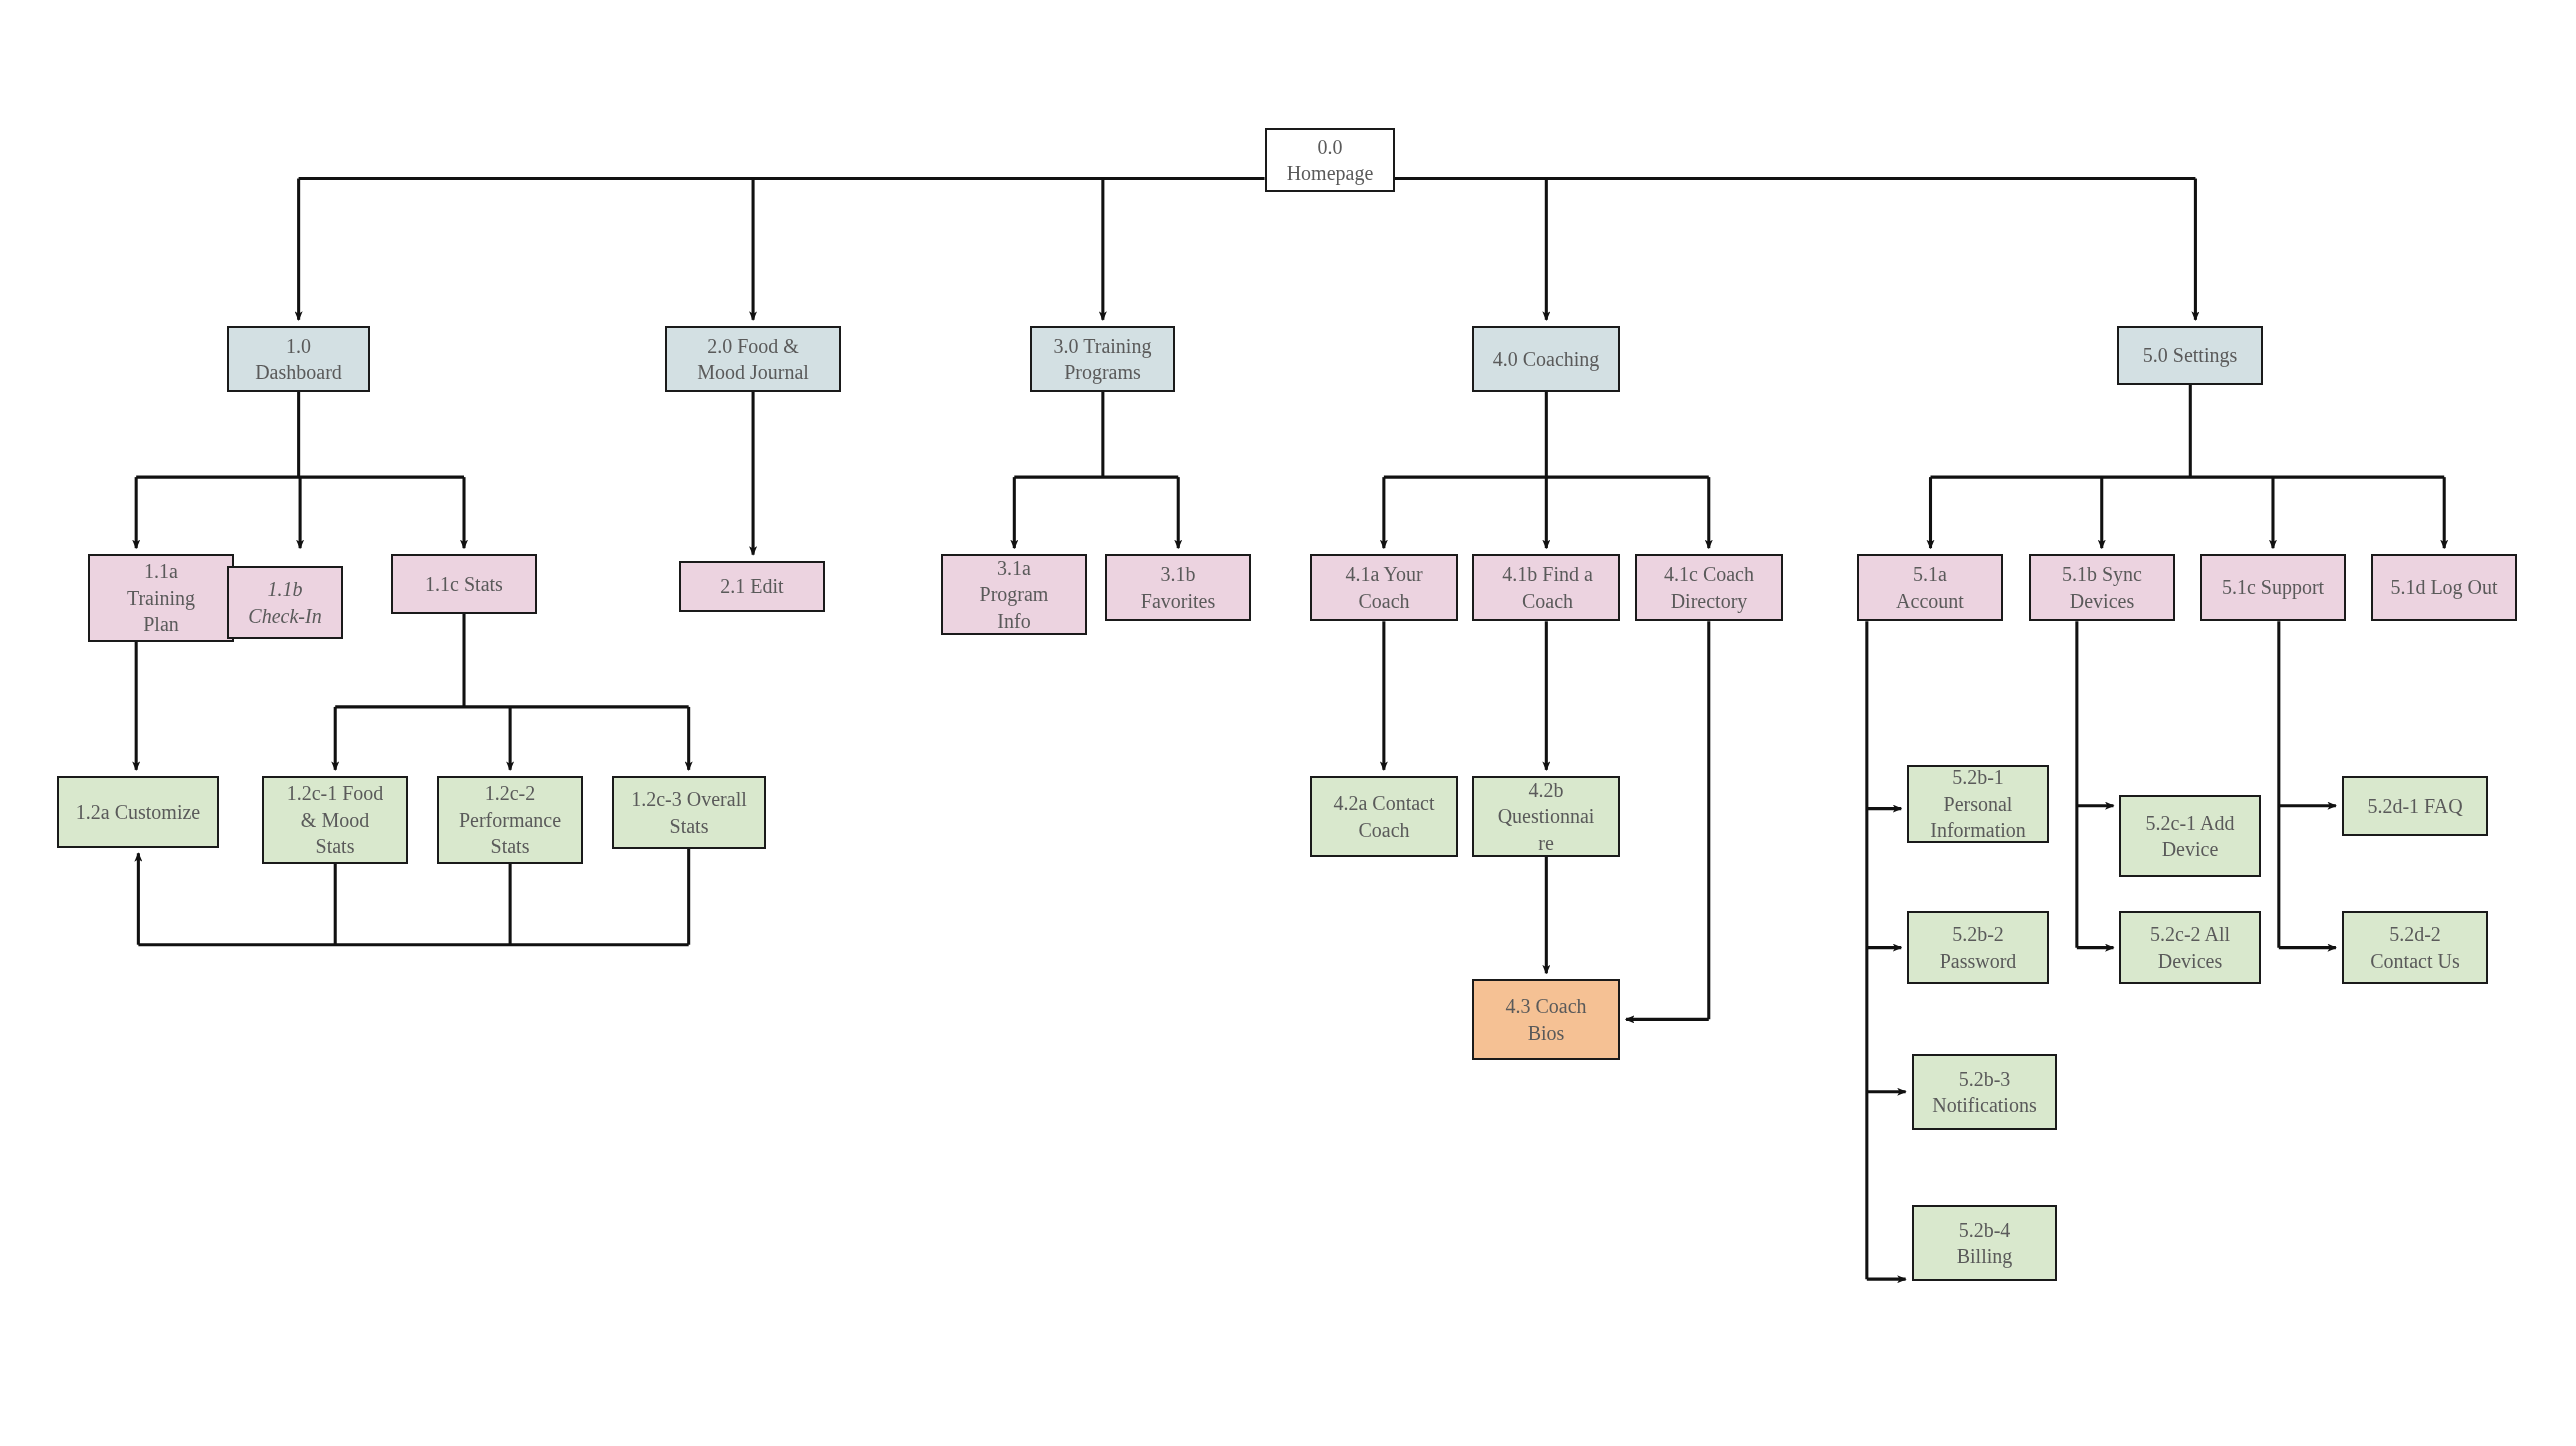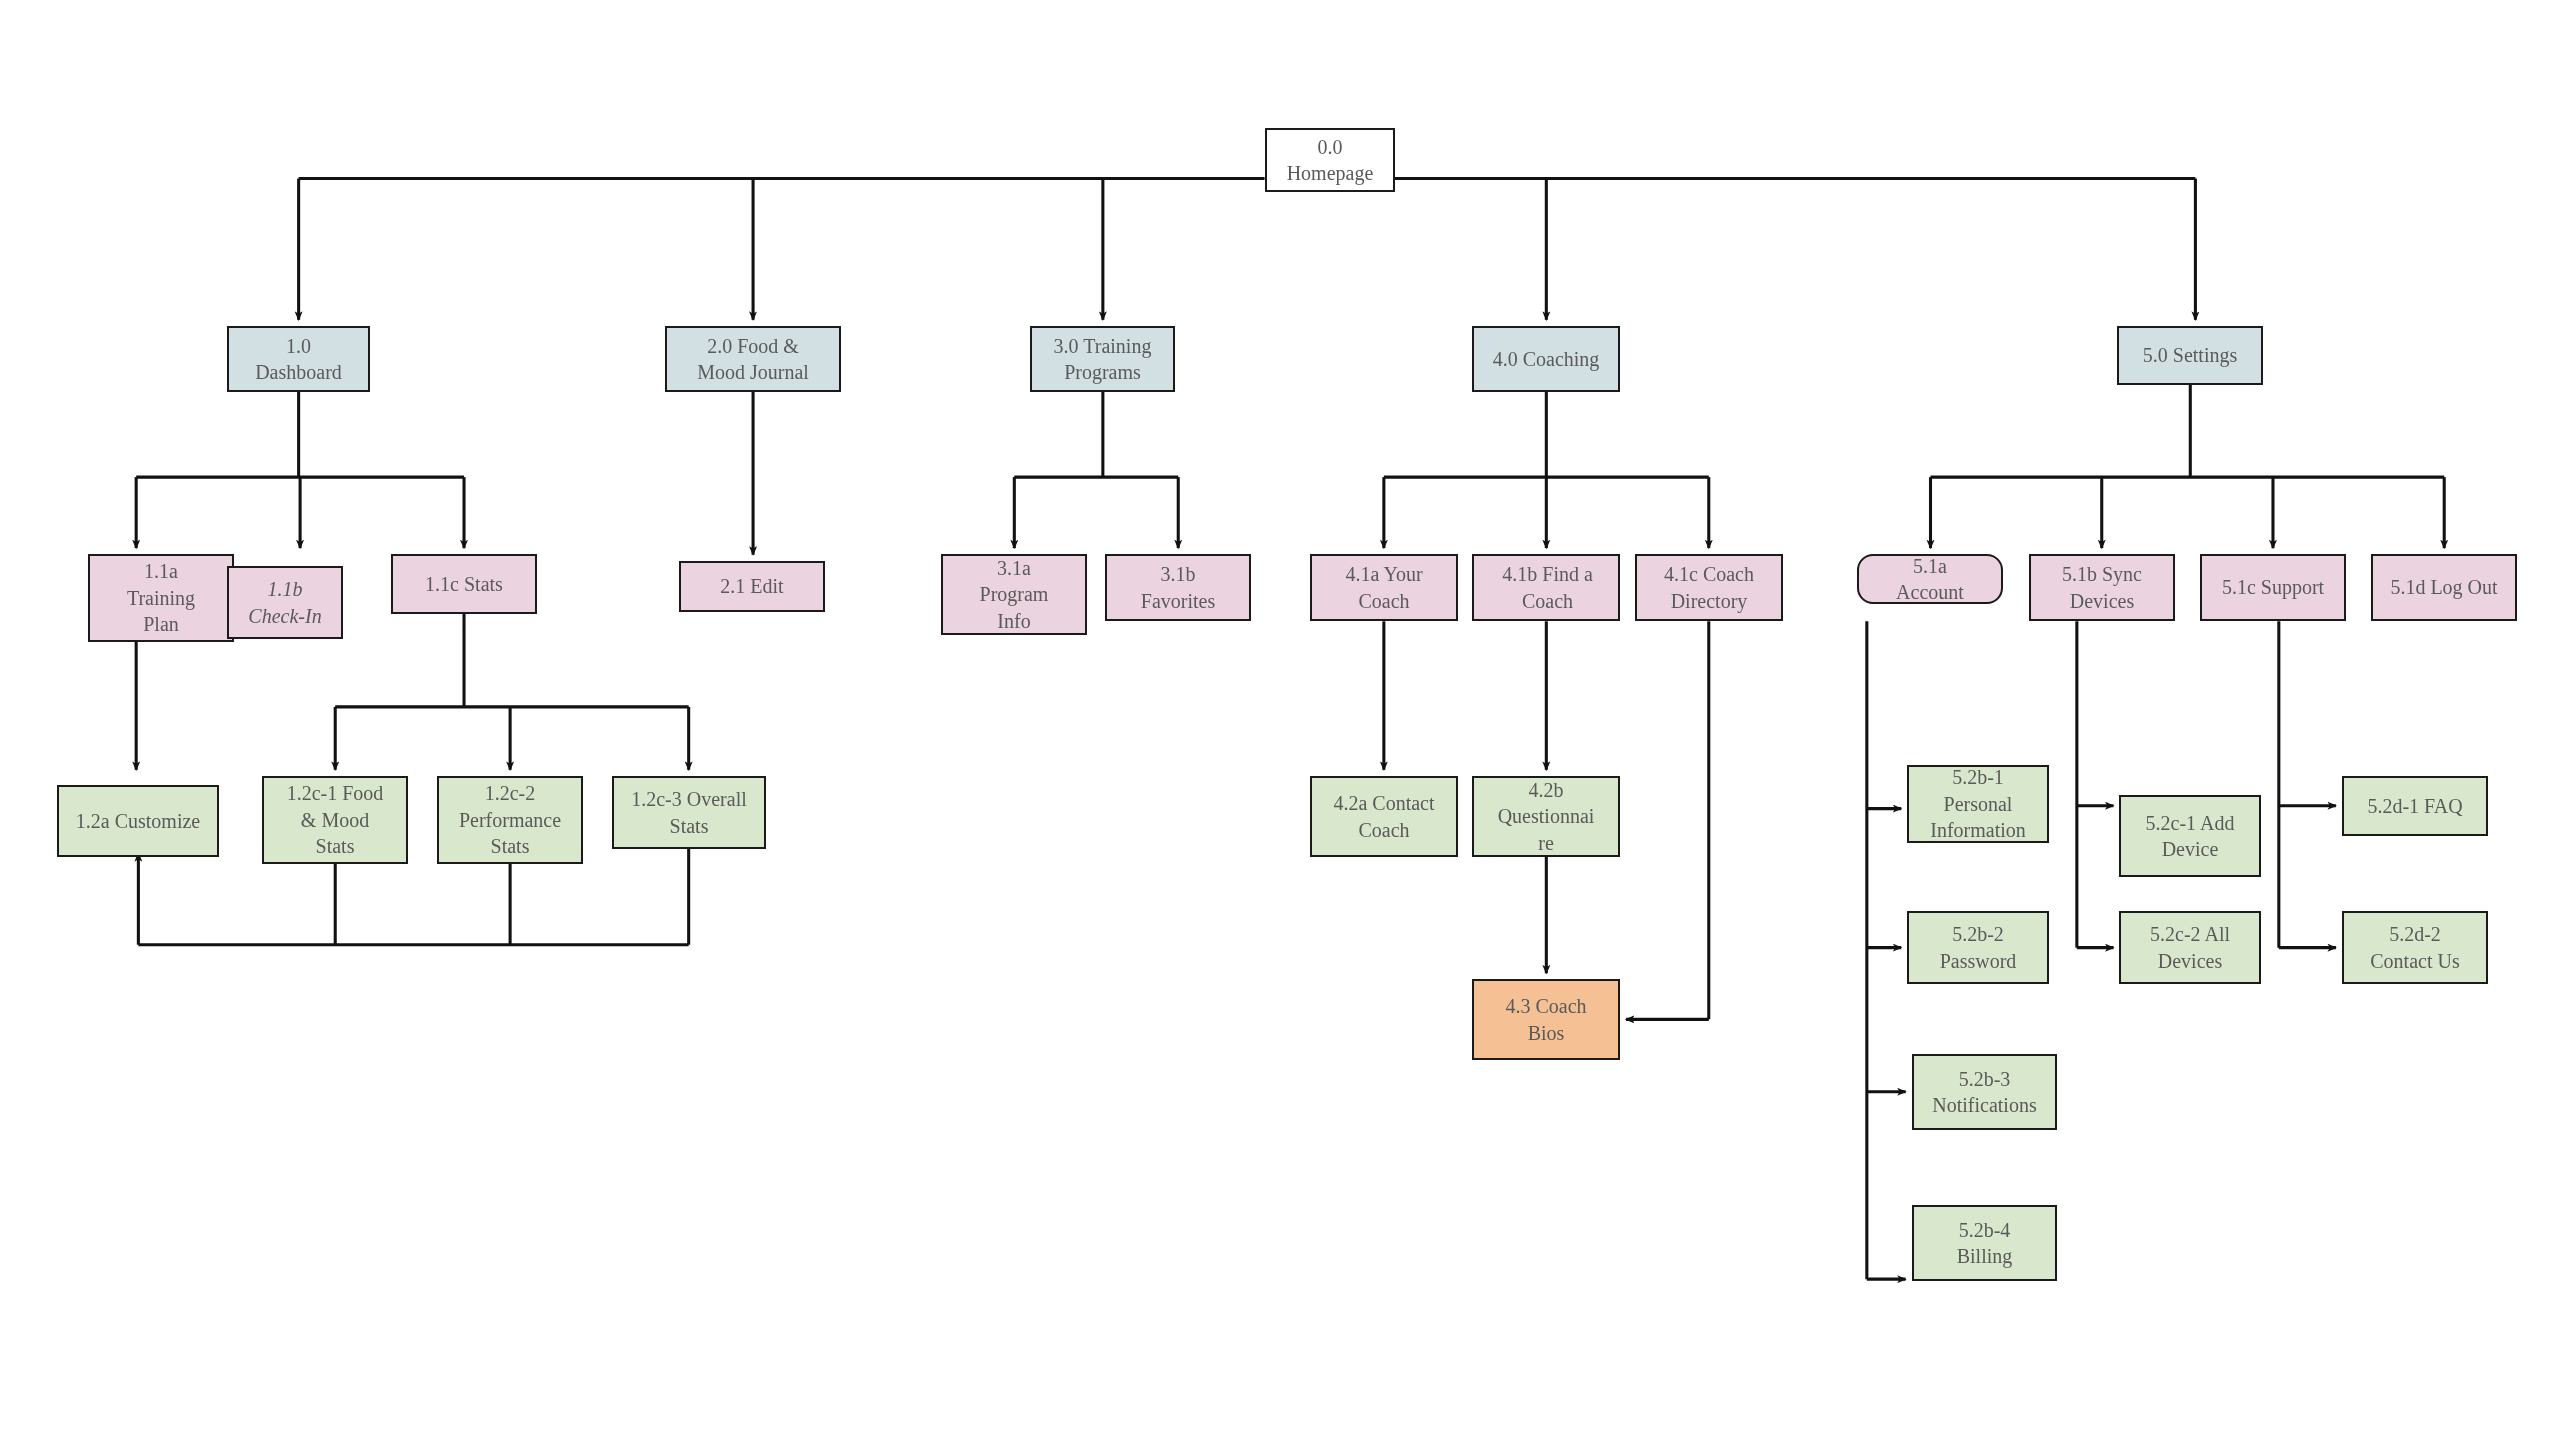--- a/index.html
+++ b/index.html
@@ -166,35 +166,35 @@
 Coach</span>
       </div>
       <div class="node lvl-2" style="left: 1472px; top: 554px; width: 148px; height: 67px; padding-left: 9px;">
         <span>4.1b Find a
 Coach</span>
       </div>
       <div class="node lvl-2" style="left: 1635px; top: 554px; width: 148px; height: 67px;">
         <span>4.1c Coach
 Directory</span>
       </div>
-      <div class="node lvl-2" style="left: 1857px; top: 554px; width: 146px; height: 50px; border-radius: 16px;">
+      <div class="node lvl-2" style="left: 1857px; top: 554px; width: 146px; height: 67px;">
         <span>5.1a
 Account</span>
       </div>
       <div class="node lvl-2" style="left: 2029px; top: 554px; width: 146px; height: 67px;">
         <span>5.1b Sync
 Devices</span>
       </div>
       <div class="node lvl-2" style="left: 2200px; top: 554px; width: 146px; height: 67px;">
         <span>5.1c Support</span>
       </div>
       <div class="node lvl-2" style="left: 2371px; top: 554px; width: 146px; height: 67px;">
         <span>5.1d Log Out</span>
       </div>
-      <div class="node lvl-3" style="left: 57px; top: 776px; width: 162px; height: 72px; margin-top: 9px;">
+      <div class="node lvl-3" style="left: 57px; top: 776px; width: 162px; height: 72px;">
         <span>1.2a Customize</span>
       </div>
       <div class="node lvl-3" style="left: 262px; top: 776px; width: 146px; height: 88px;">
         <span>1.2c-1 Food
 &amp; Mood
 Stats</span>
       </div>
       <div class="node lvl-3" style="left: 437px; top: 776px; width: 146px; height: 88px;">
         <span>1.2c-2
 Performance

